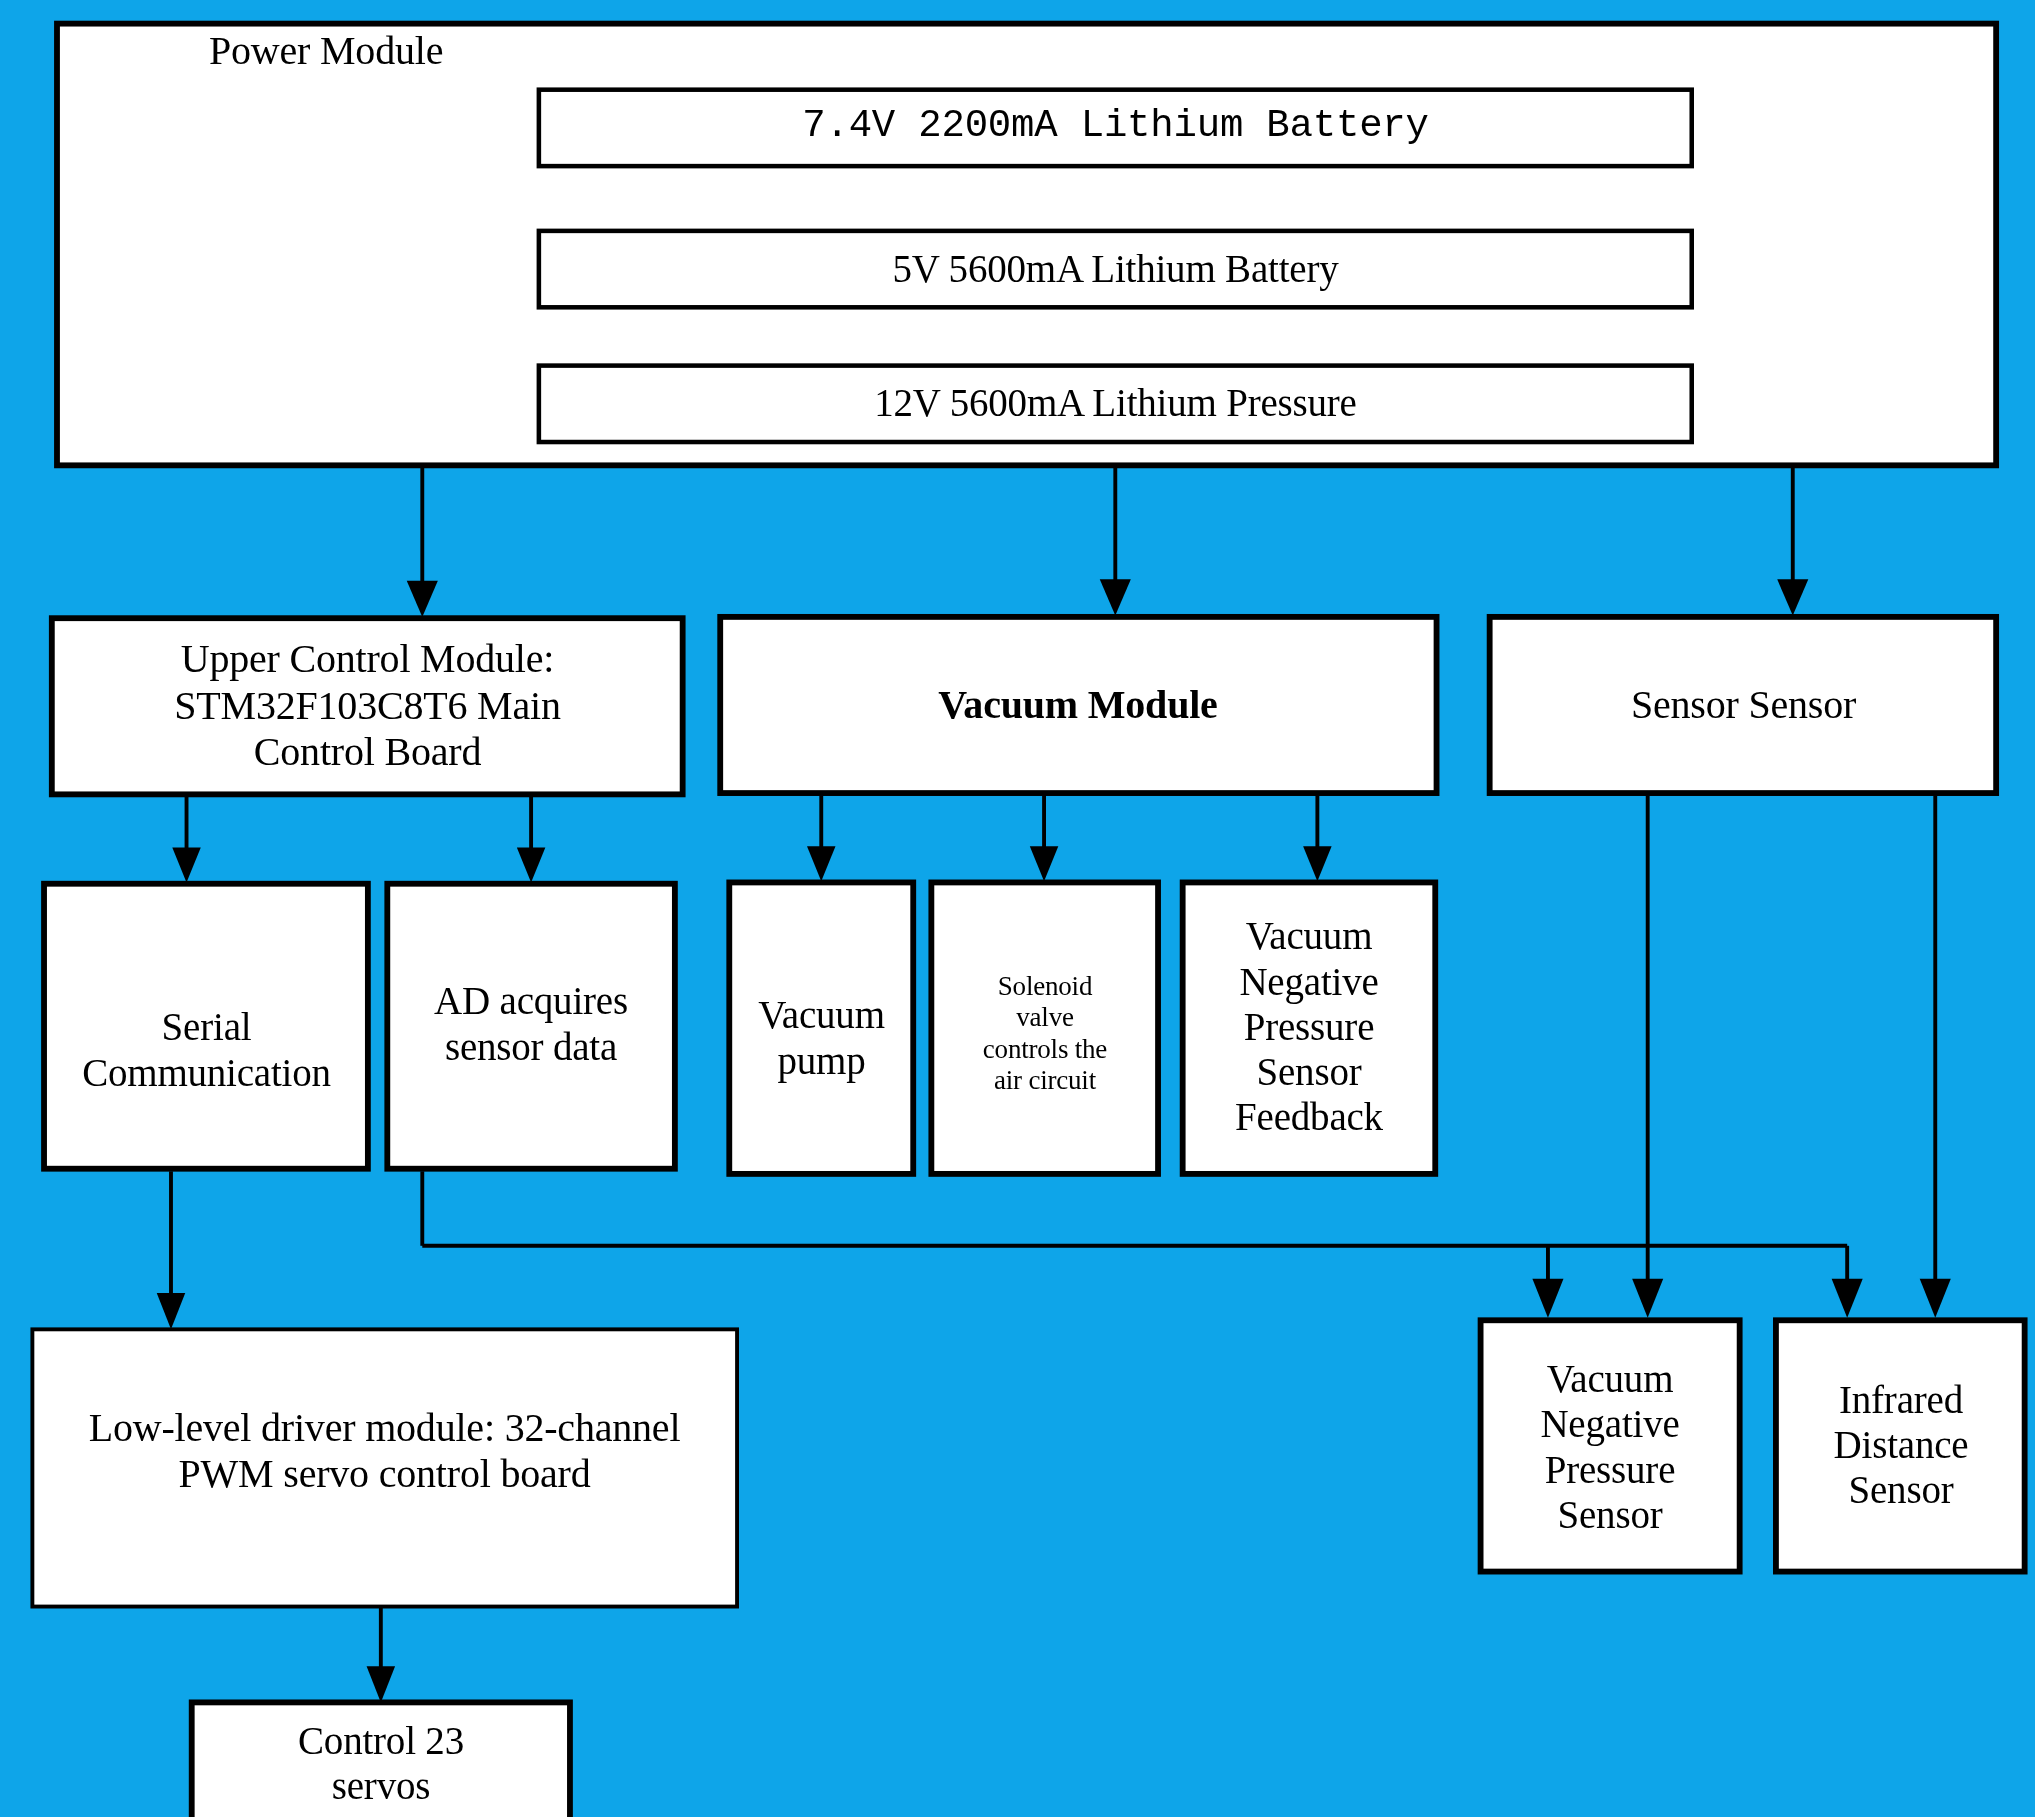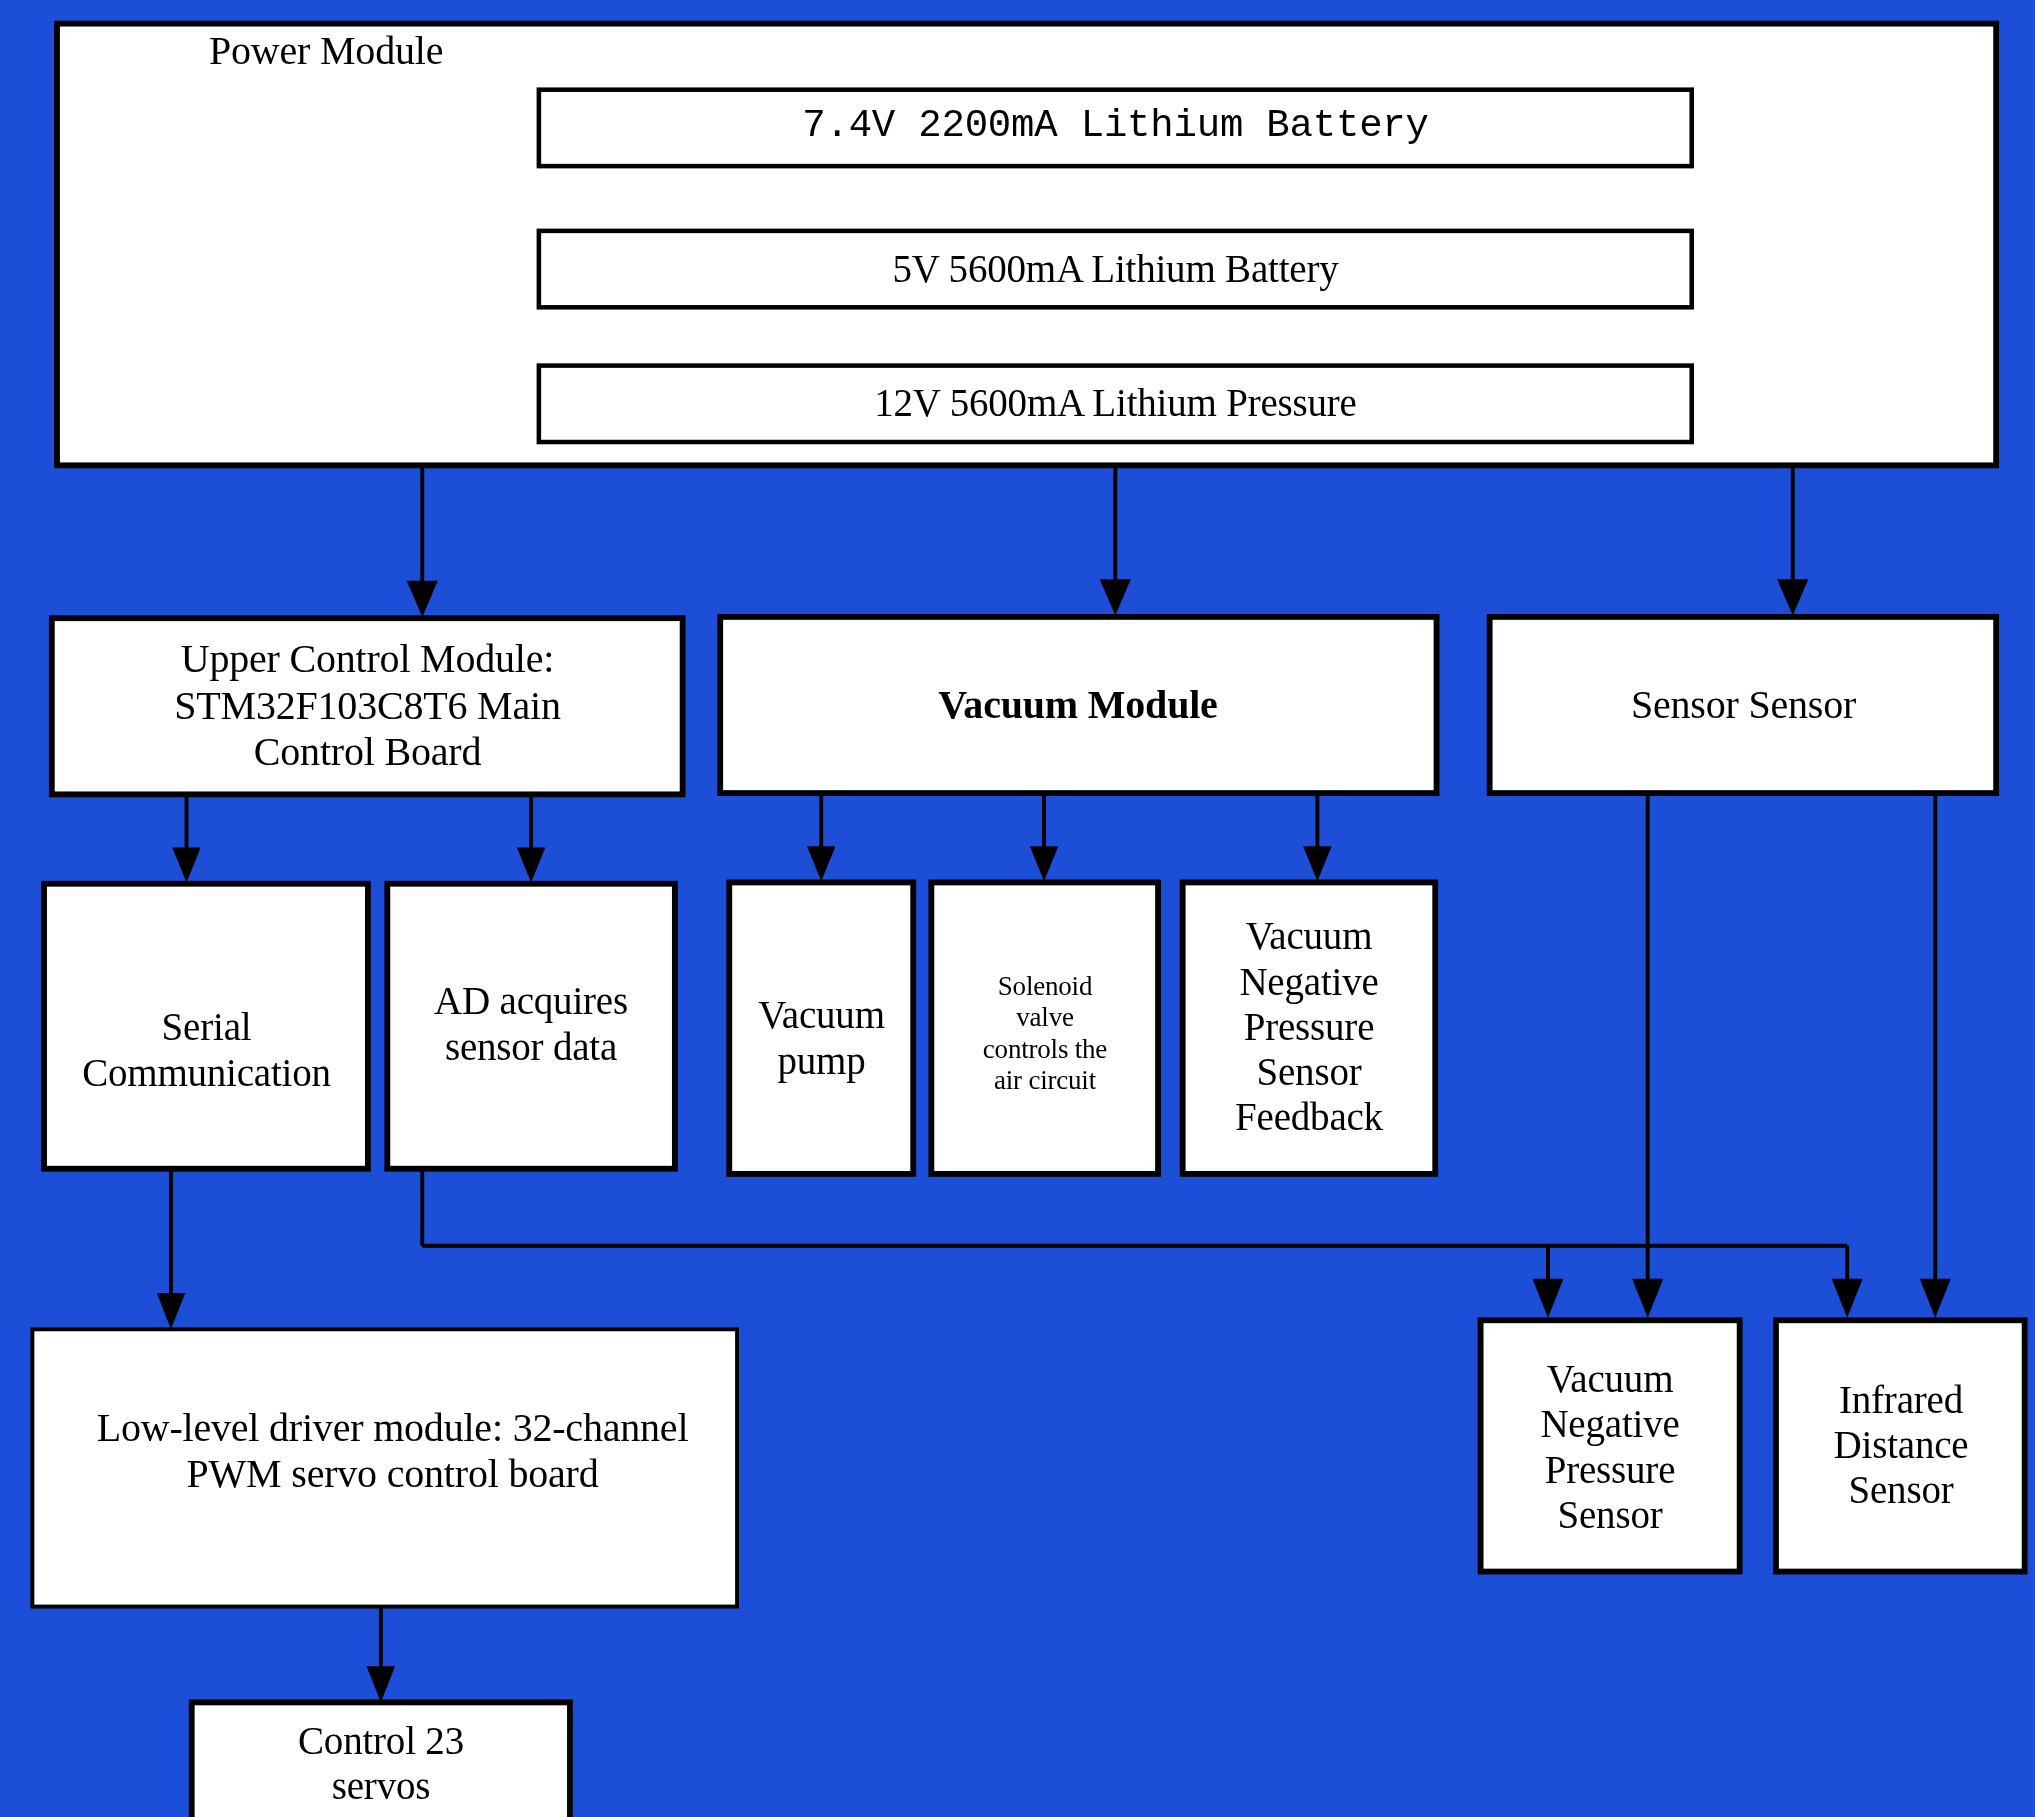--- a/index.html
+++ b/index.html
@@ -5,21 +5,21 @@
 <style>
   html, body {
     margin: 0;
     padding: 0;
     background: #ffffff;
   }
   #diagram-root {
     position: relative;
     width: 2035px;
     height: 1818px;
-    background: #1d4ed8;
+    background: #0ea5e9;
     overflow: hidden;
     font-family: "Liberation Serif", "DejaVu Serif", serif;
   }
   svg.diagram-canvas {
     position: absolute;
     top: 0;
     left: 0;
     width: 2035px;
     height: 1818px;
   }
@@ -184,21 +184,21 @@
 valve
 controls the
 air circuit</div>
 
   <div class="node-label" style="left:1176px; top:887px; width:266px; height:279px; font-size:39px;">Vacuum
 Negative
 Pressure
 Sensor
 Feedback</div>
 
-  <div class="node-label" style="left:32px; top:1354px; width:705px; height:194px; font-size:40px;padding-left:8px;">Low-level driver module: 32-channel
+  <div class="node-label" style="left:32px; top:1354px; width:705px; height:194px; font-size:40px;">Low-level driver module: 32-channel
 PWM servo control board</div>
 
   <div class="node-label" style="left:192px; top:1702px; width:378px; height:122px; font-size:39px;">Control 23
 servos</div>
 
   <div class="node-label" style="left:1474px; top:1333px; width:272px; height:227px; font-size:39px;">Vacuum
 Negative
 Pressure
 Sensor</div>
 

